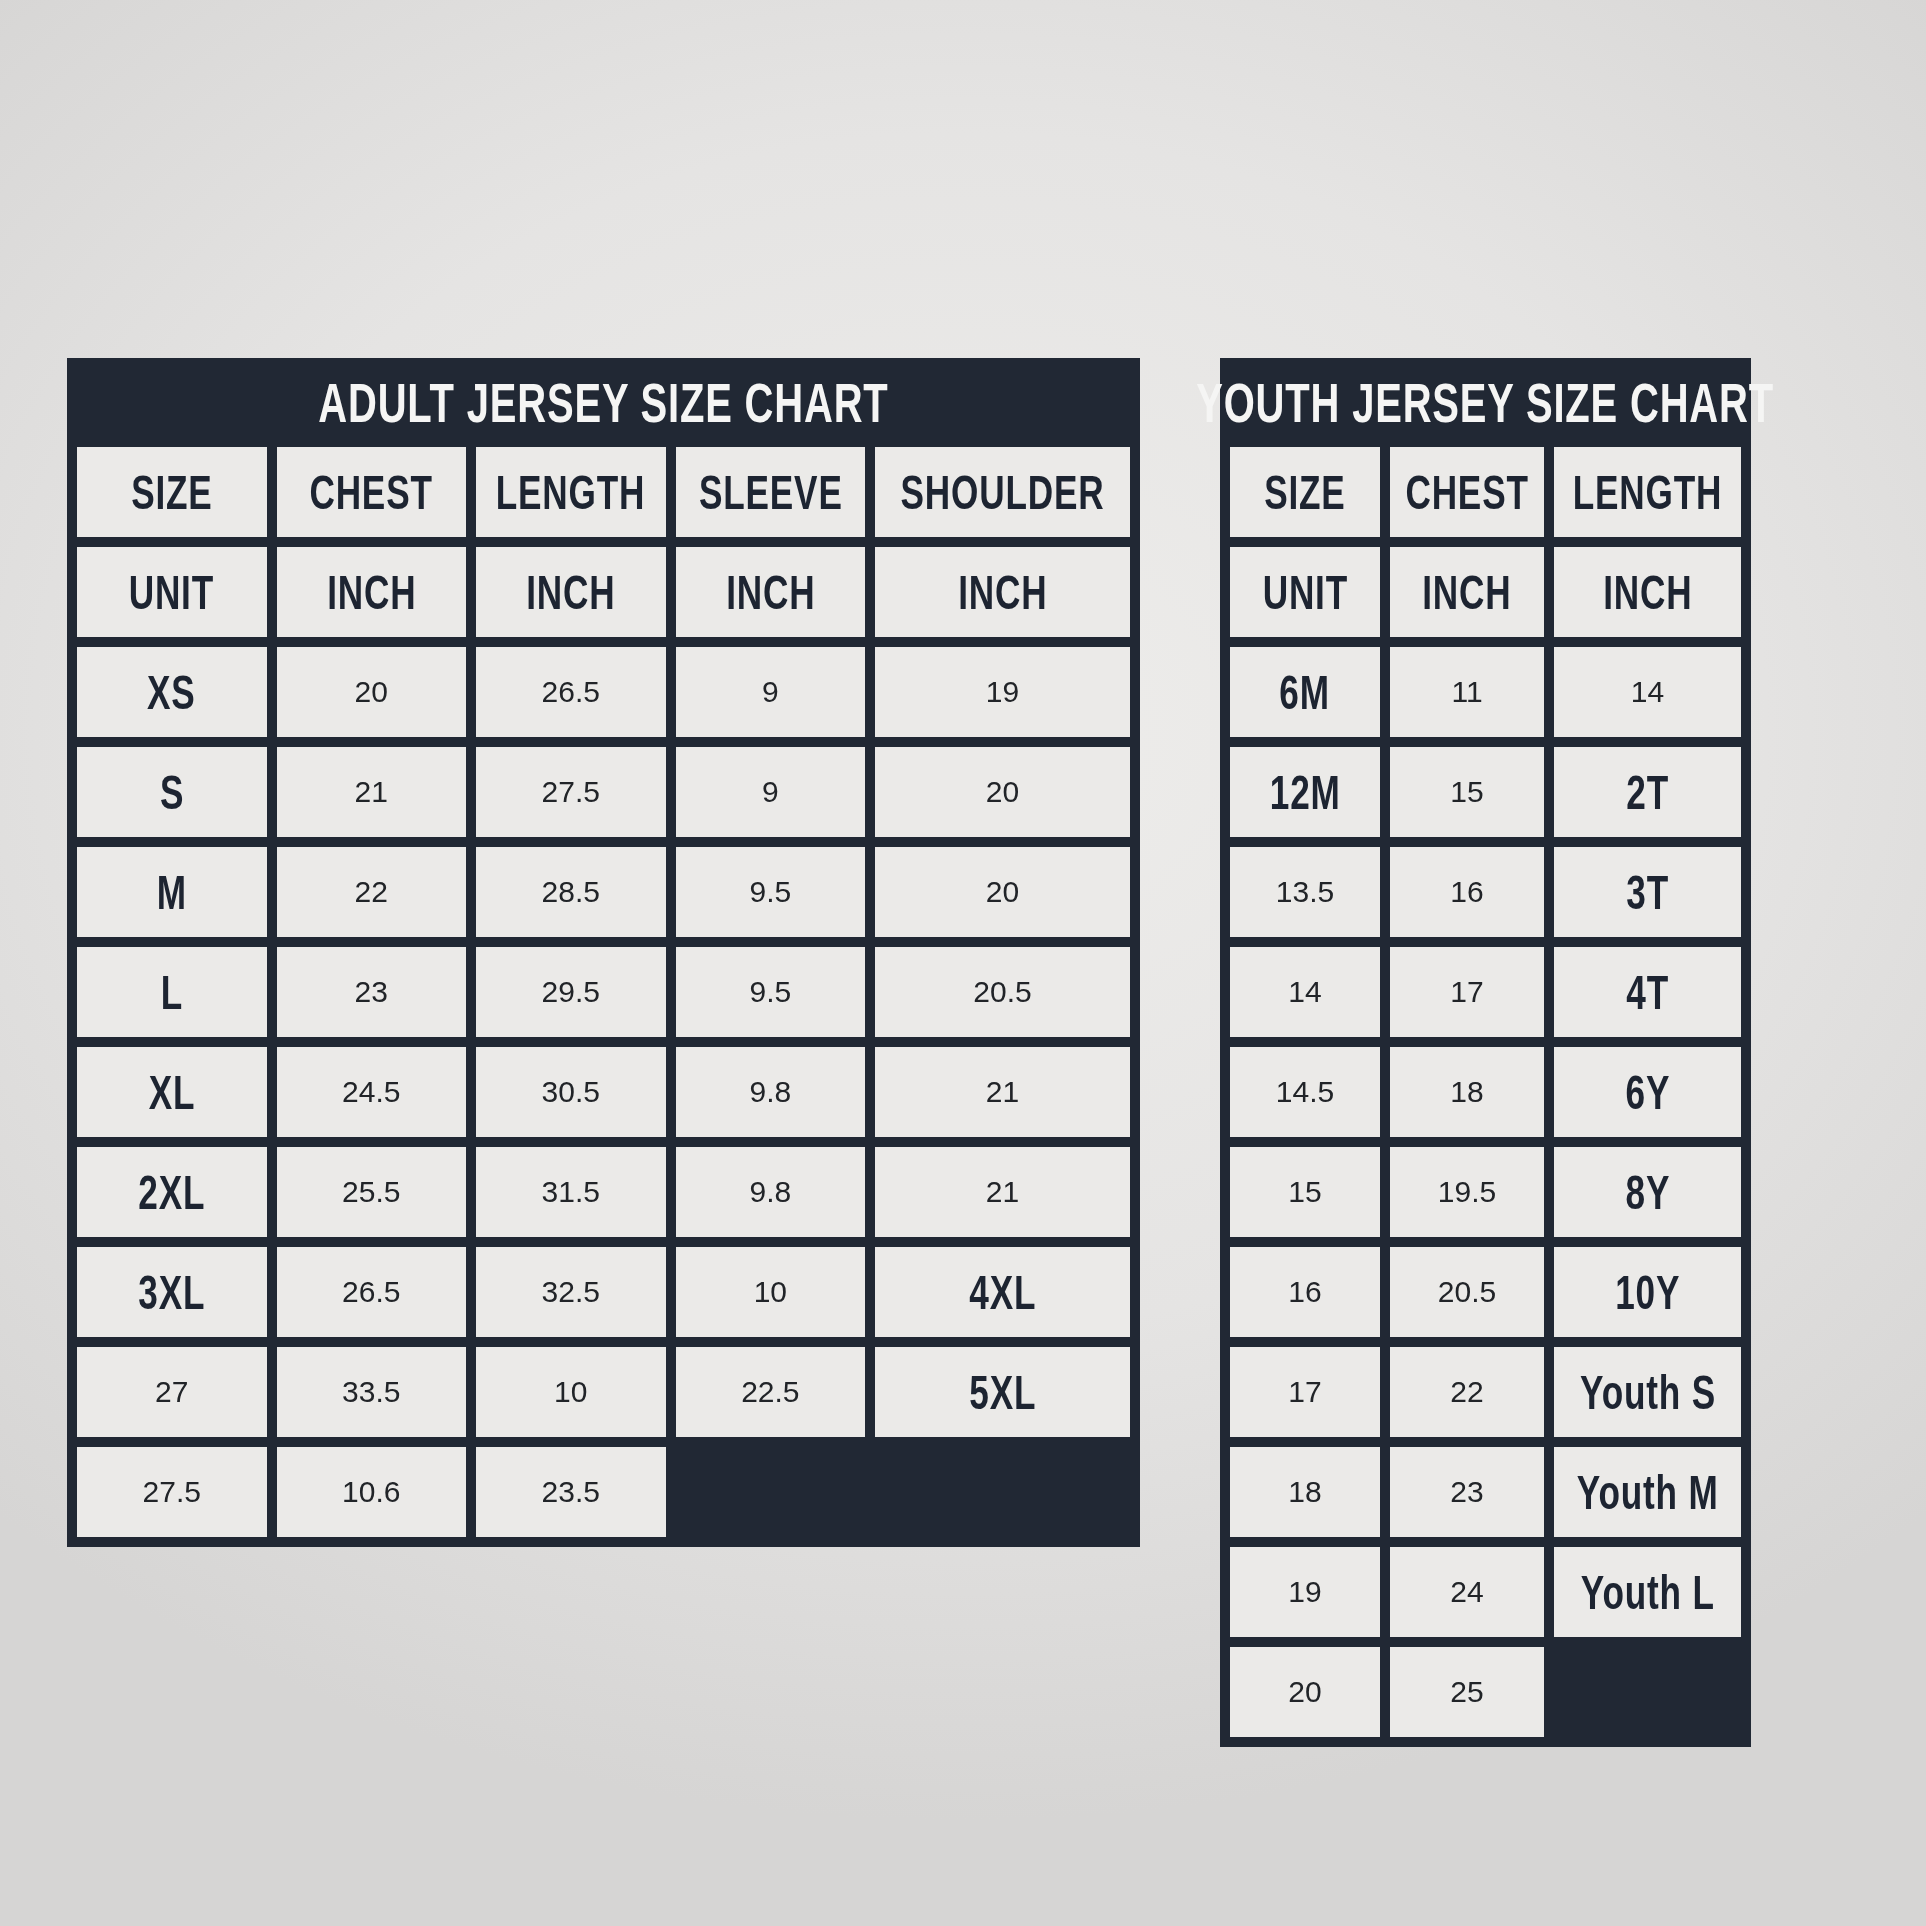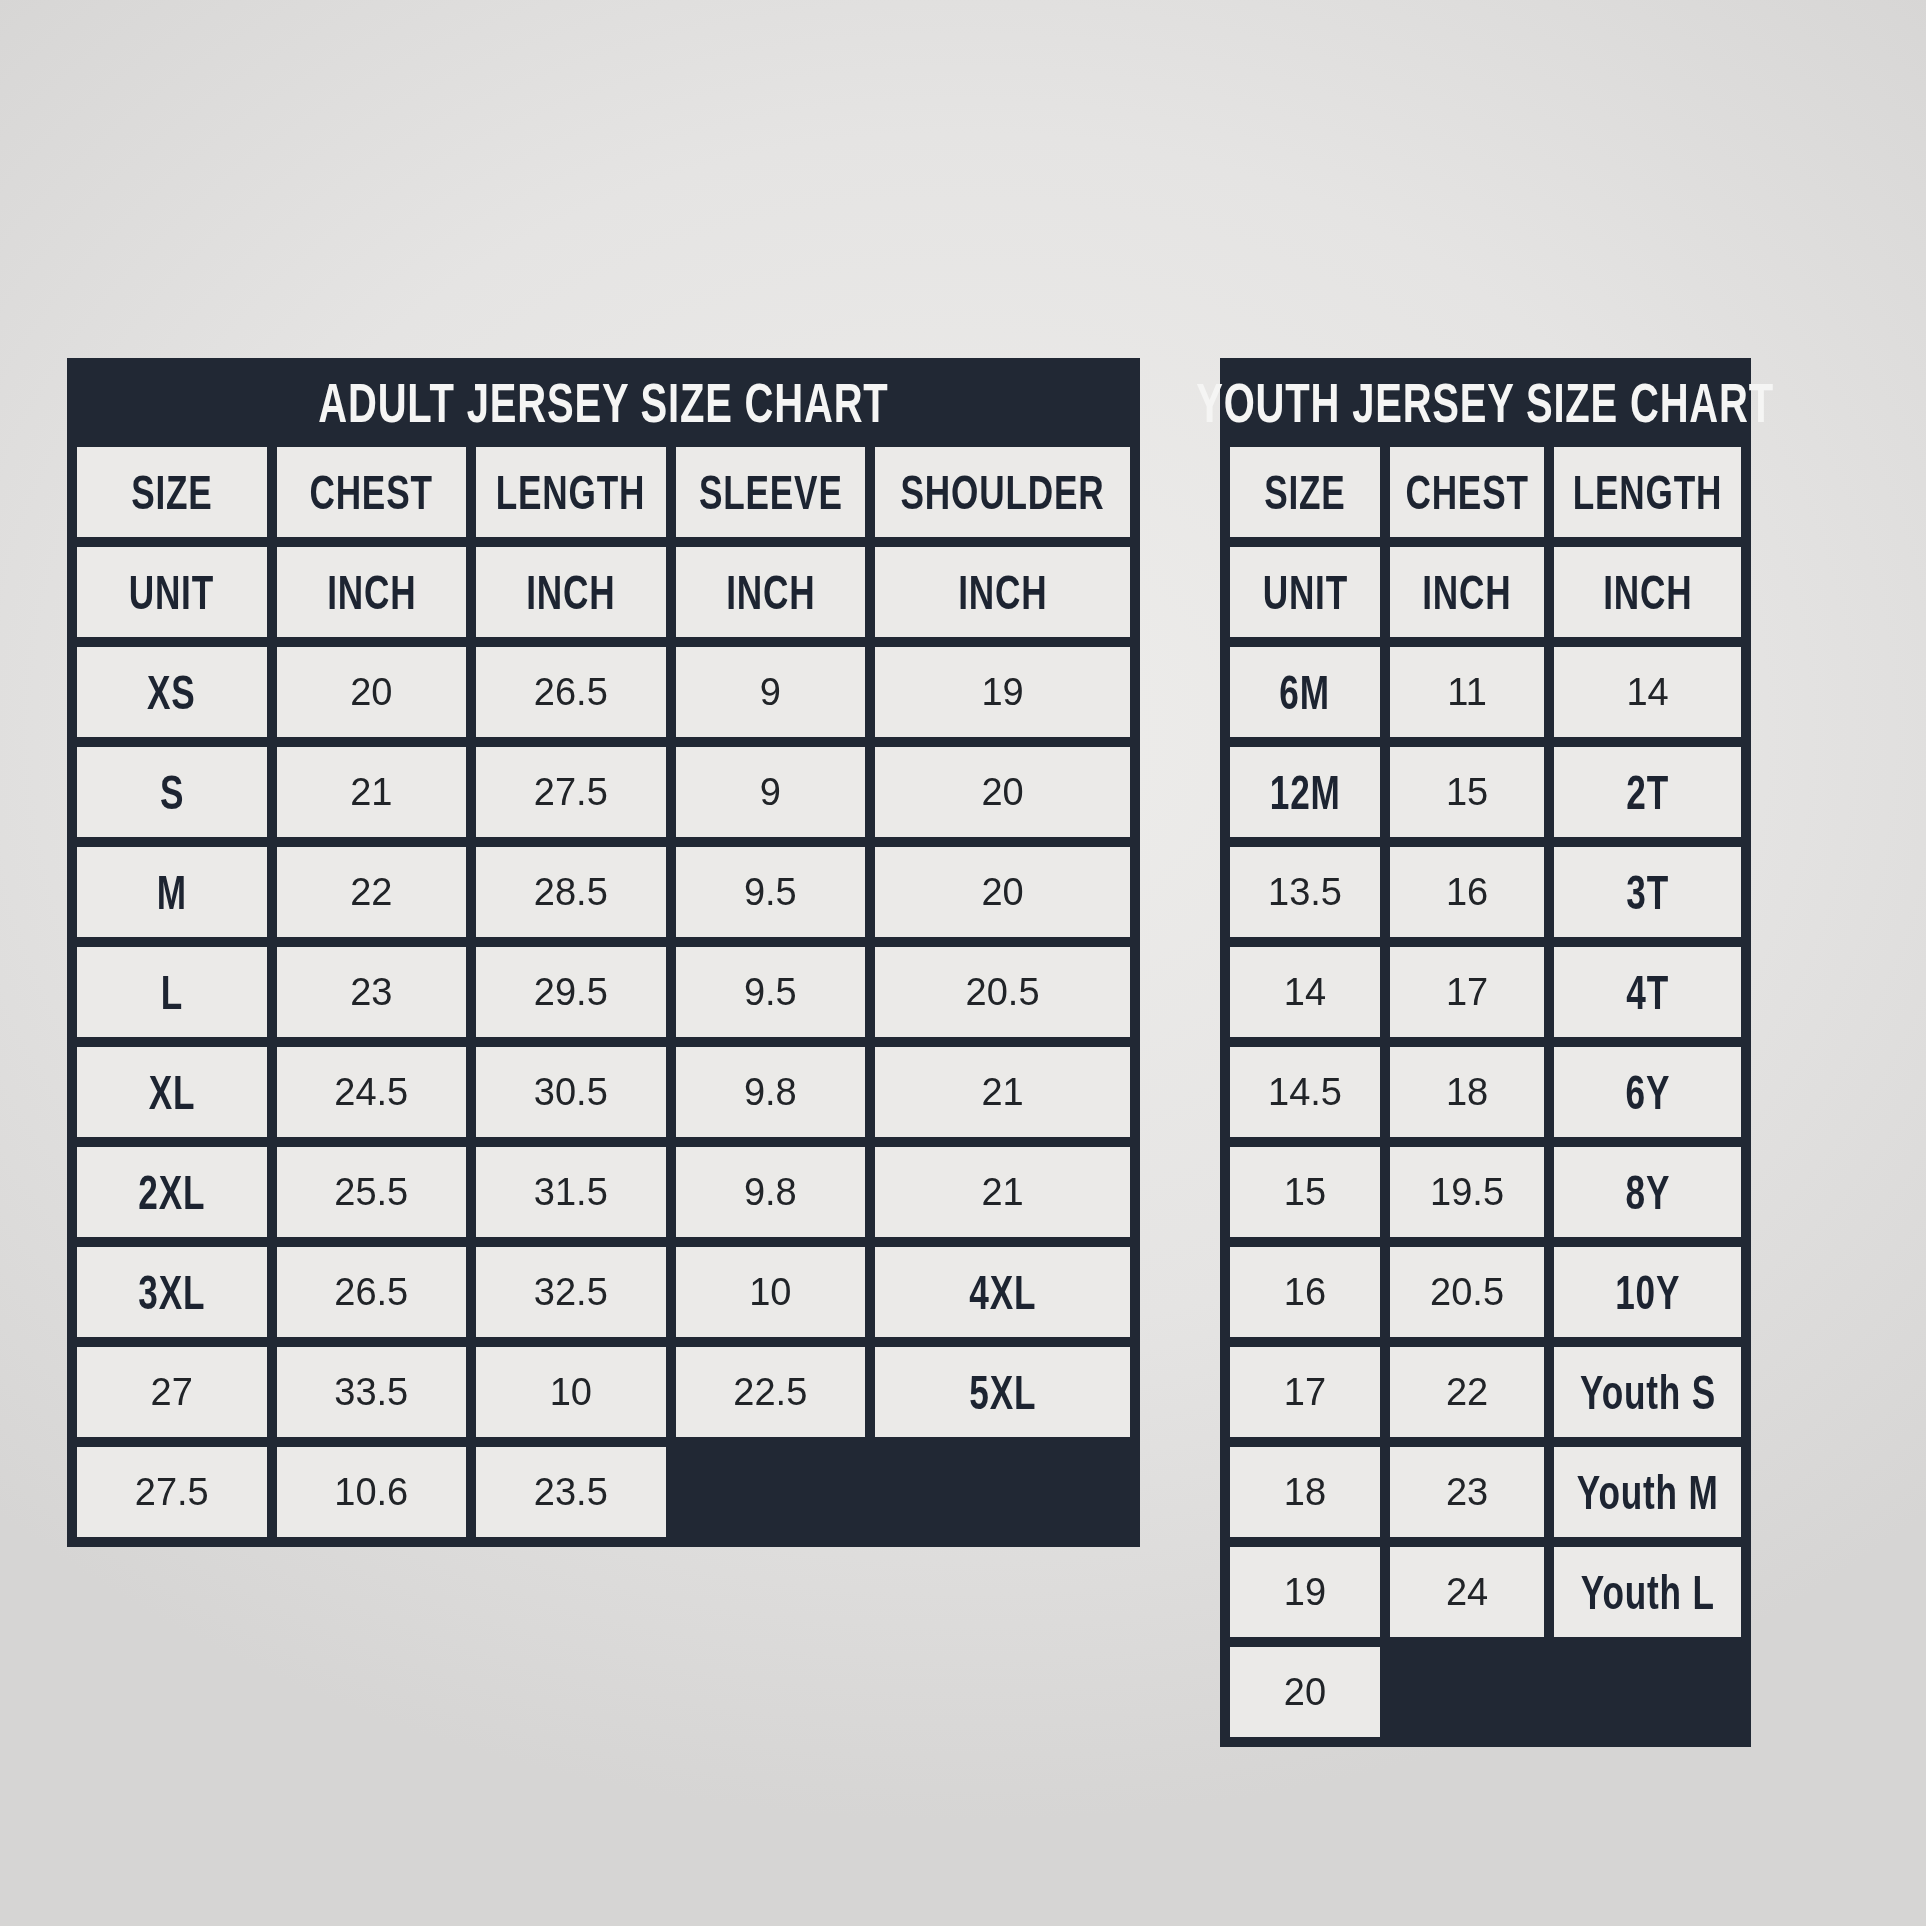--- a/index.html
+++ b/index.html
@@ -56,21 +56,21 @@
     justify-content: center;
     box-sizing: border-box;
   }
   .cell.head span.txt,
   .cell.label span.txt {
     font-weight: 700;
     color: #1d2431;
     font-size: 44px;
   }
   .cell.value {
-    font-size: 38px;
+    font-size: 30px;
     color: #212428;
   }
   .cond {
     display: inline-block;
     transform: scale(0.8, 1.1);
     transform-origin: center center;
     white-space: nowrap;
     letter-spacing: 1px;
   }
 </style>
@@ -353,15 +353,18 @@
       </div>
       <div class="cell value">
         <span class="txt">24</span>
       </div>
       <div class="cell label">
         <span class="txt cond">Youth L</span>
       </div>
       <div class="cell value">
         <span class="txt">20</span>
       </div>
+      <div class="cell value">
+        <span class="txt">25</span>
+      </div>
     </div>
 </section>
 
 
 </body></html>

